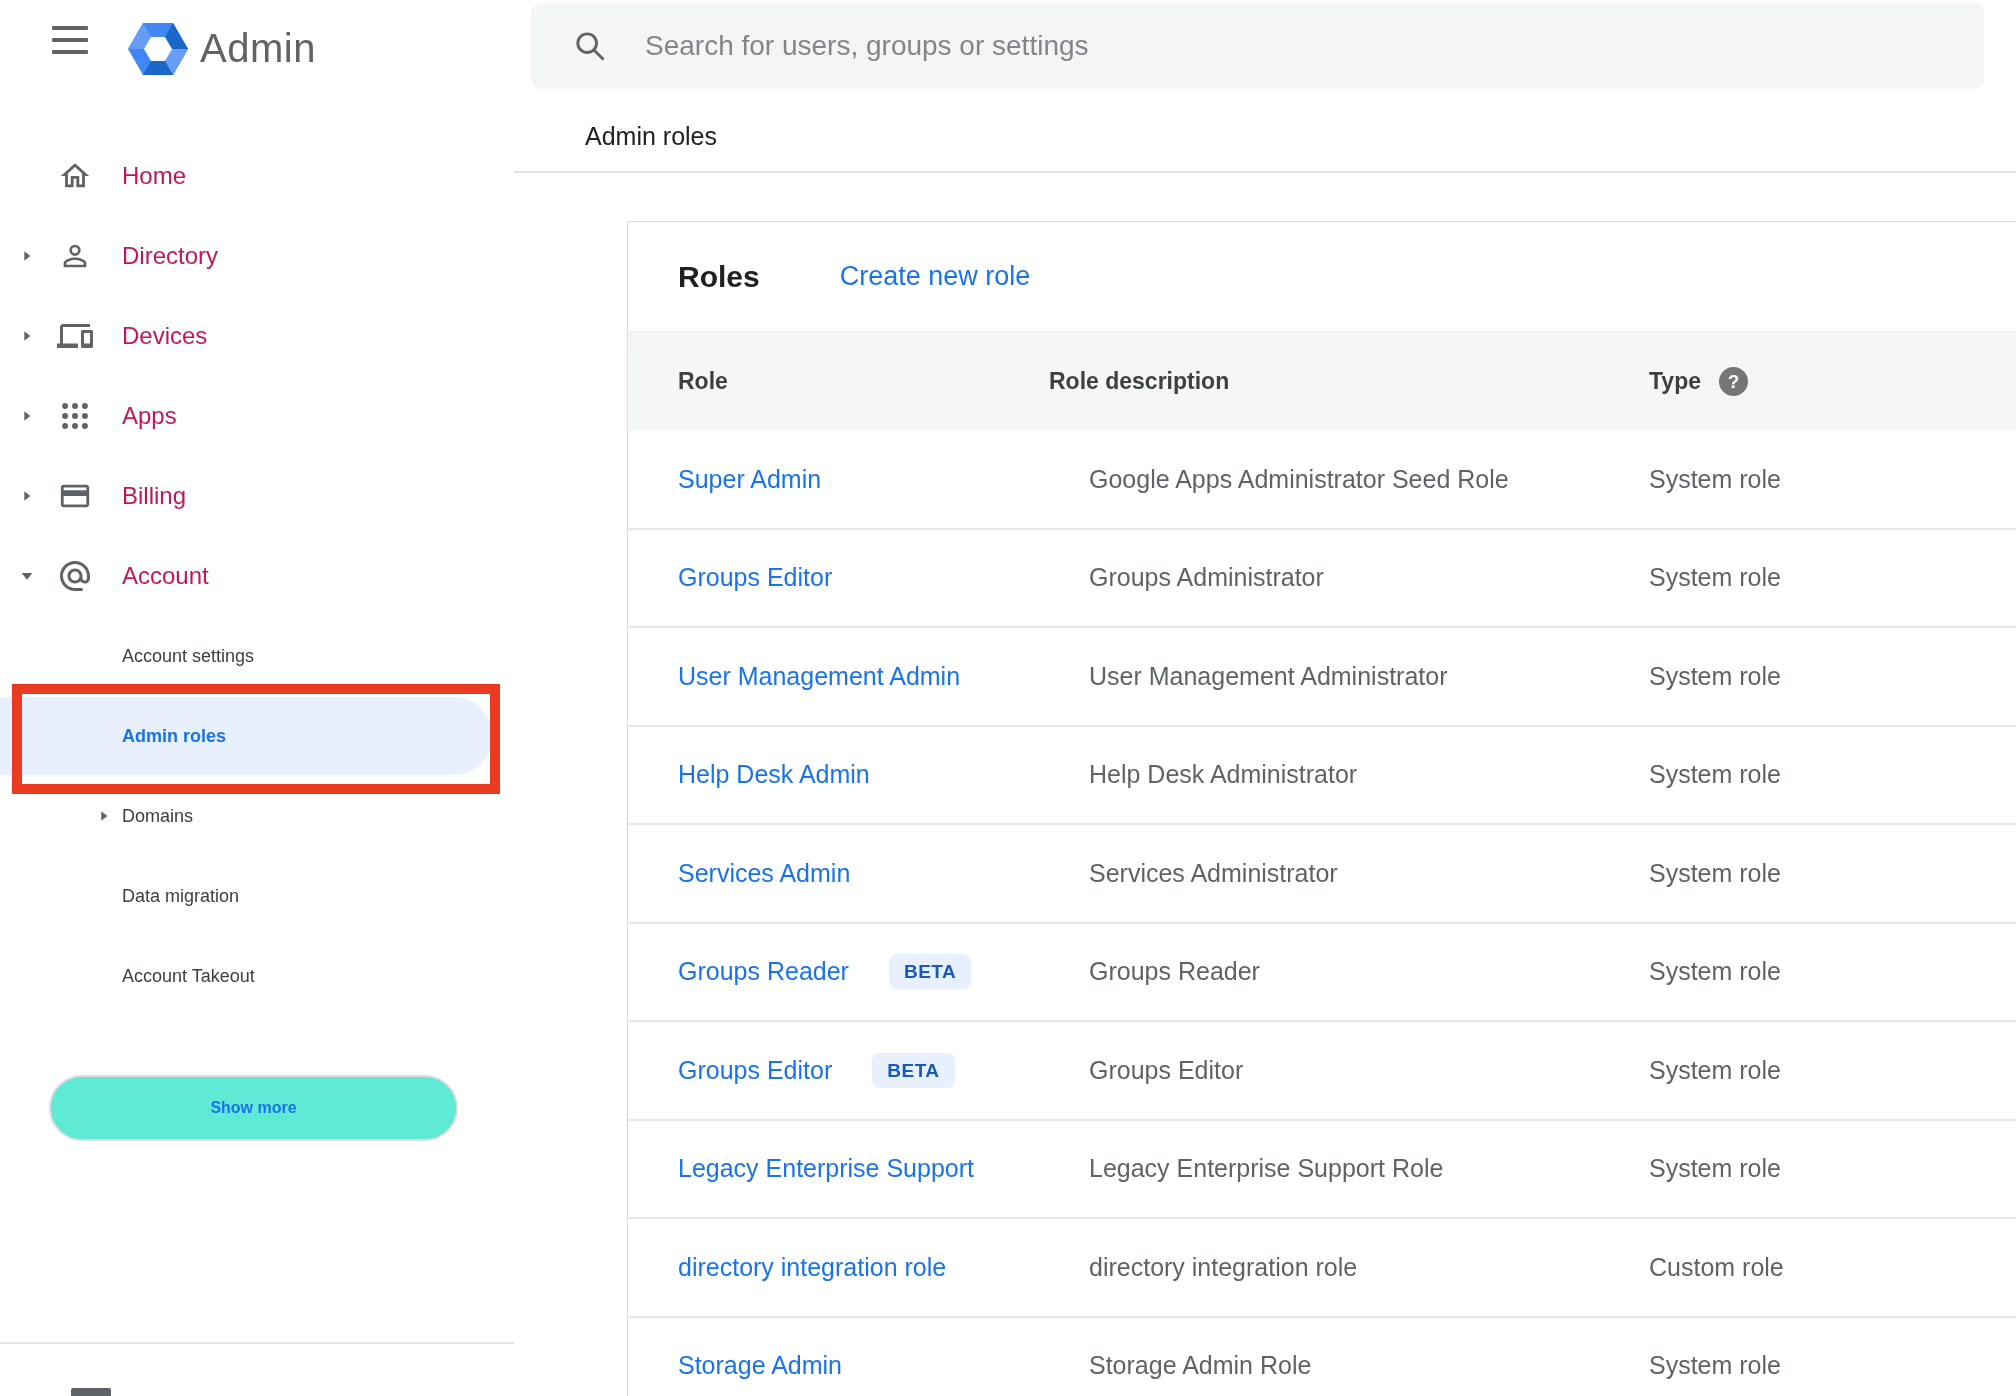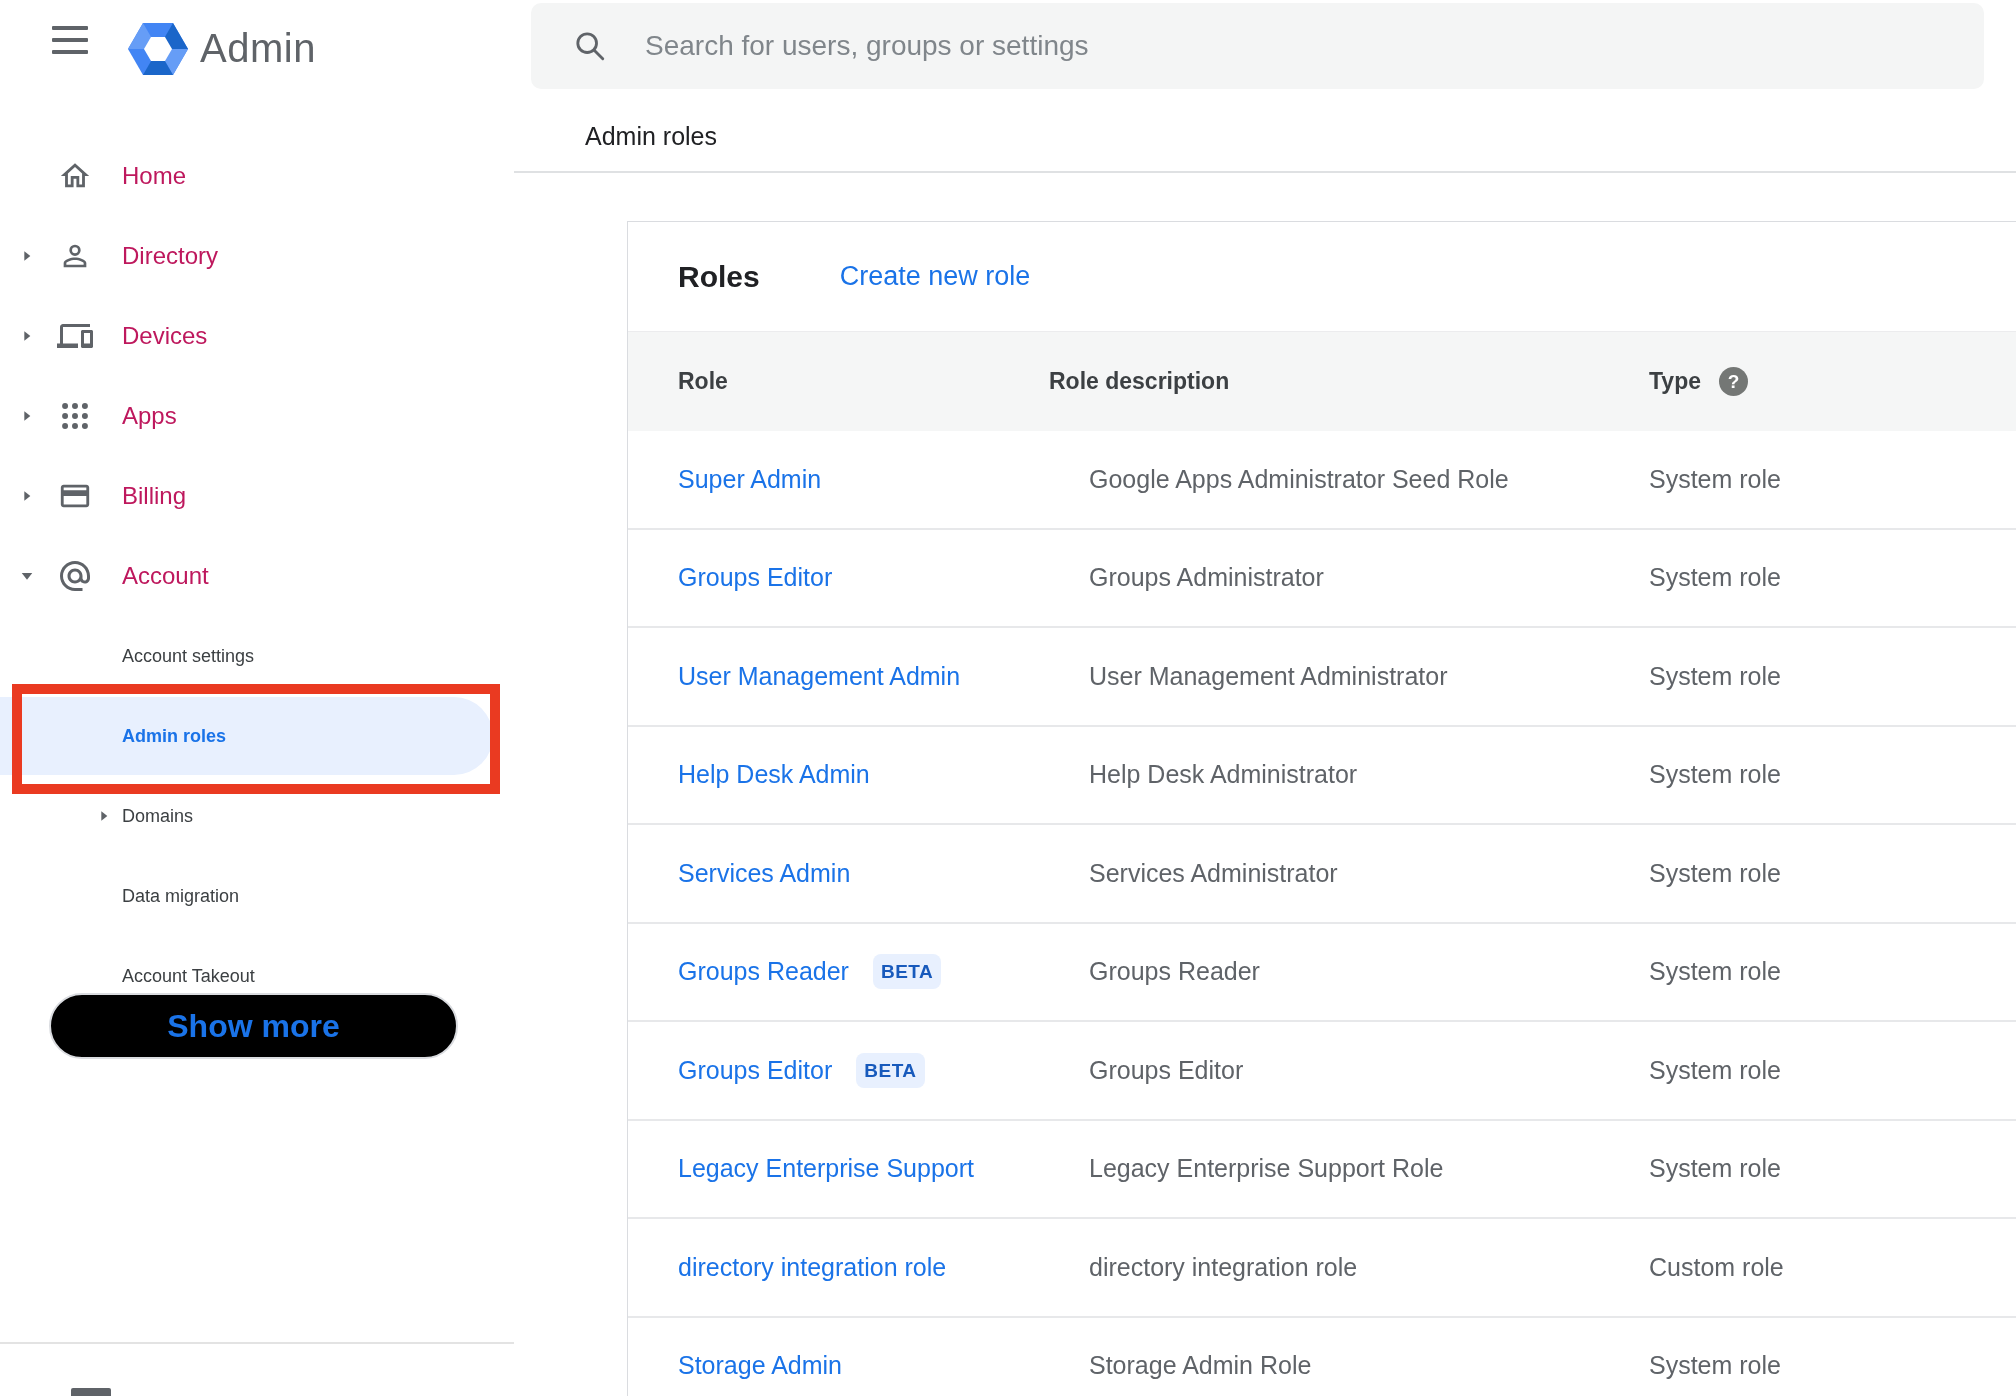--- a/index.html
+++ b/index.html
@@ -25,23 +25,23 @@
   .sub-item { position:relative; height:80px; display:flex; align-items:center; cursor:pointer; }
   .sub-arrow { position:absolute; left:95px; width:18px; height:18px; display:flex; align-items:center; justify-content:center; }
   .sub-label { position:absolute; left:122px; font-size:18px; color:#3c4043; white-space:nowrap; z-index:2; }
   .sub-item.active .sub-label { color:#1a73e8; font-weight:bold; }
   .active-pill { position:absolute; left:0; top:50%; transform:translateY(-50%); width:493px; height:78px;
                  background:#e8f0fe; border-radius:0 39px 39px 0; z-index:1; }
 
   .annotation-box { position:absolute; left:12px; top:684px; width:488px; height:110px;
                     border:10px solid #ea3a21; z-index:5; pointer-events:none; }
 
-  .show-more { position:absolute; left:49px; top:993px; width:409px; height:66px; border:2px solid #dadce0;
-               border-radius:33px; background:#000000; display:flex; align-items:center; justify-content:center;
-               font-size:32px; font-weight:bold; color:#1a73e8; cursor:pointer; }
+  .show-more { position:absolute; left:49px; top:1075px; width:409px; height:66px; border:2px solid #dadce0;
+               border-radius:33px; background:#5eead4; display:flex; align-items:center; justify-content:center;
+               font-size:16px; font-weight:bold; color:#1a73e8; cursor:pointer; }
   .sb-bottom-divider { position:absolute; left:0; top:1342px; width:514px; height:2px; background:#e3e3e3; }
   .partial-icon { position:absolute; left:71px; top:1388px; width:40px; height:8px; background:#5f6368; border-radius:2px 2px 0 0; }
 
   
   .main { position:absolute; left:514px; top:0; width:1502px; height:1396px; }
   .searchbar { position:absolute; left:17px; top:3px; width:1453px; height:86px; background:#f4f5f5;
                border-radius:10px; display:flex; align-items:center; padding-left:42px; }
   .search-icon { width:34px; height:34px; flex:0 0 34px; }
   .search-input { margin-left:38px; border:none; outline:none; background:transparent; width:1200px;
                   font-size:28px; color:#202124; font-family:"Liberation Sans", sans-serif; }
@@ -58,22 +58,22 @@
   .thead { height:100px; background:#f5f6f6; border-top:1px solid #ececee; display:grid;
            grid-template-columns:371px 600px 1fr; align-items:center; padding-left:50px; }
   .th { font-size:23px; font-weight:bold; color:#3c4043; display:flex; align-items:center; }
   .help-badge { margin-left:18px; width:29px; height:29px; border-radius:50%; background:#747775; color:#fff;
                 font-size:19px; font-weight:bold; display:flex; align-items:center; justify-content:center; cursor:pointer; }
 
   .trow { height:98.5px; border-bottom:2px solid #e7e8ea; display:grid;
           grid-template-columns:371px 600px 1fr; align-items:center; padding-left:50px; }
   .role-cell { display:flex; align-items:center; }
   .role-link { font-size:25px; color:#1a73e8; cursor:pointer; white-space:nowrap; }
-  .beta-badge { margin-left:24px; background:#e8f0fe; color:#185abc; font-size:19px; font-weight:bold;
-                letter-spacing:0.5px; padding:8px 8px; border-radius:8px; line-height:1; }
+  .beta-badge { margin-left:40px; background:#e8f0fe; color:#185abc; font-size:19px; font-weight:bold;
+                letter-spacing:0.5px; padding:8px 15px; border-radius:8px; line-height:1; }
   .desc-cell { font-size:25px; color:#5f6368; white-space:nowrap;margin-left:40px; }
   .type-cell { font-size:25px; color:#5f6368; white-space:nowrap; }
 </style>
 </head>
 <body>
 
 <div class="stage">
 
   <div class="sidebar">
     <div class="sb-header">

